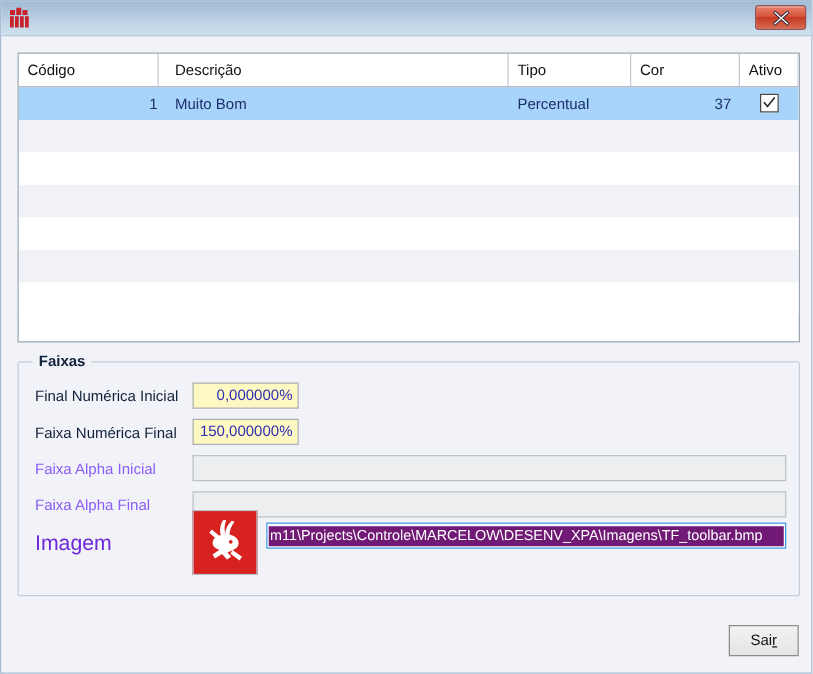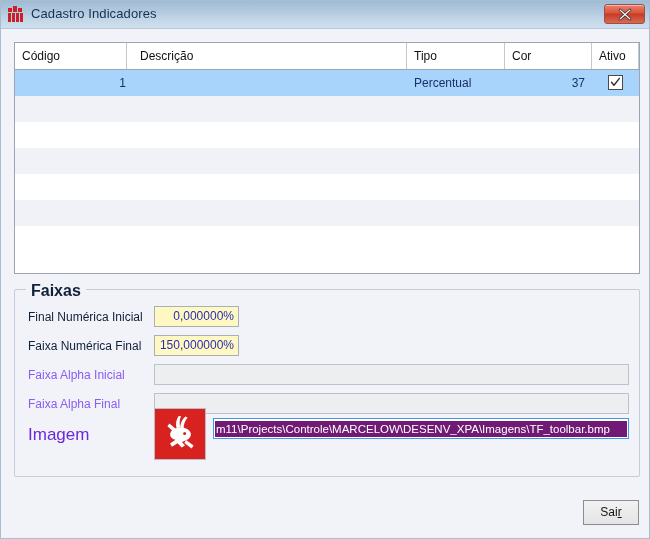--- a/index.html
+++ b/index.html
@@ -141,21 +141,21 @@
     width: 626px; height: 188px;
     box-sizing: border-box;
     border: 1px solid #c8ccd6;
     border-radius: 2px;
   }
   #faixas-legend {
     position: absolute;
     left: 11px; top: -8px;
     padding: 0 5px;
     background: #f1f3f8;
-    font-size: 16px;
+    font-size: 12px;
     font-weight: bold;
     color: #12213a;
   }
 
   .field-label {
     position: absolute;
     left: 13px;
     width: 130px;
     height: 20px;
     line-height: 20px;
@@ -257,41 +257,41 @@
       <svg width="17" height="17" viewBox="0 0 17 17">
         <rect x="0" y="2" width="4" height="4" fill="#c9202a"></rect>
         <rect x="5" y="0" width="4" height="6" fill="#c9202a"></rect>
         <rect x="10" y="2" width="4" height="4" fill="#c9202a"></rect>
         <rect x="0" y="7" width="3" height="9" fill="#c9202a"></rect>
         <rect x="4" y="7" width="3" height="9" fill="#c9202a"></rect>
         <rect x="8" y="7" width="3" height="9" fill="#c9202a"></rect>
         <rect x="12" y="7" width="3" height="9" fill="#c9202a"></rect>
       </svg>
     </span>
-    <span id="title-text">Cadastro Indicadores</span>
 
     <div id="close-button">
       <svg width="15" height="13" viewBox="0 0 15 13">
         <path d="M2,2 L12,11 M12,2 L2,11" stroke="#2a2a3a" stroke-width="2.6" stroke-linecap="round" fill="none"></path>
         <path d="M2,2 L12,11 M12,2 L2,11" stroke="#ffffff" stroke-width="1.1" stroke-linecap="round" fill="none"></path>
       </svg>
     </div>
   </div>
 
   <div id="grid">
     <div id="grid-header">
         <div class="hcell" style="left: 0px; width: 112px;">Código</div>
         <div class="hcell" style="left: 118px; width: 274px;">Descrição</div>
         <div class="hcell" style="left: 392px; width: 98px;">Tipo</div>
         <div class="hcell" style="left: 490px; width: 87px;">Cor</div>
         <div class="hcell" style="left: 577px; width: 47px;">Ativo</div>
       </div>
     <div id="grid-body">
         <div class="grid-row selected">
           <div class="cell num" style="left: 0px; width: 118px;">1</div>
+          <div class="cell" style="left: 118px; width: 274px;">Muito Bom</div>
           <div class="cell" style="left: 392px; width: 98px;">Percentual</div>
           <div class="cell num" style="left: 490px; width: 87px;">37</div>
           <div class="cell center" style="left: 577px; width: 47px;"><span class="gridcheck"><svg width="11" height="11" viewBox="0 0 11 11">
                 <path d="M1.5,5.2 L4,8.2 L9.4,1.4" stroke="#2f2f2f" stroke-width="1.4" fill="none" stroke-linecap="round" stroke-linejoin="round"></path>
               </svg></span></div>
         </div>
         <div class="grid-row alt"></div>
         <div class="grid-row plain"></div>
         <div class="grid-row alt"></div>
         <div class="grid-row plain"></div>

